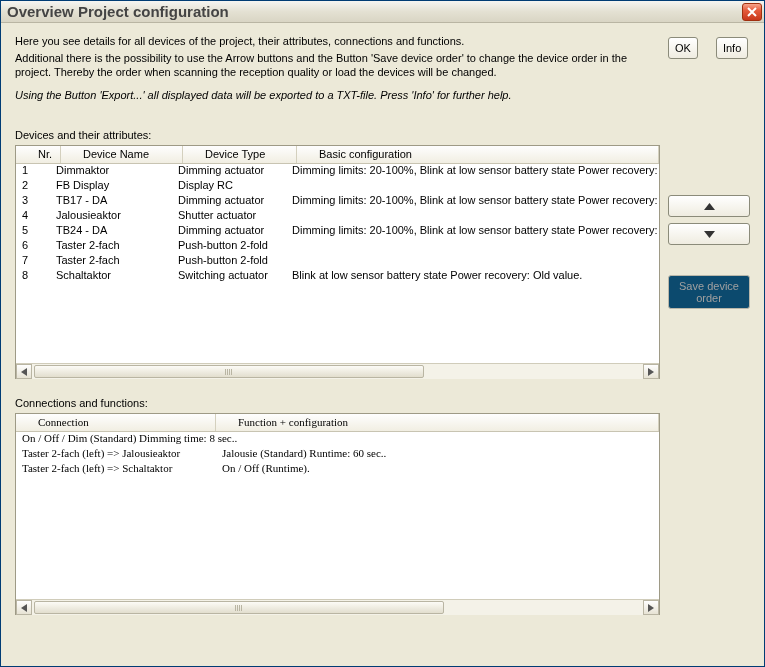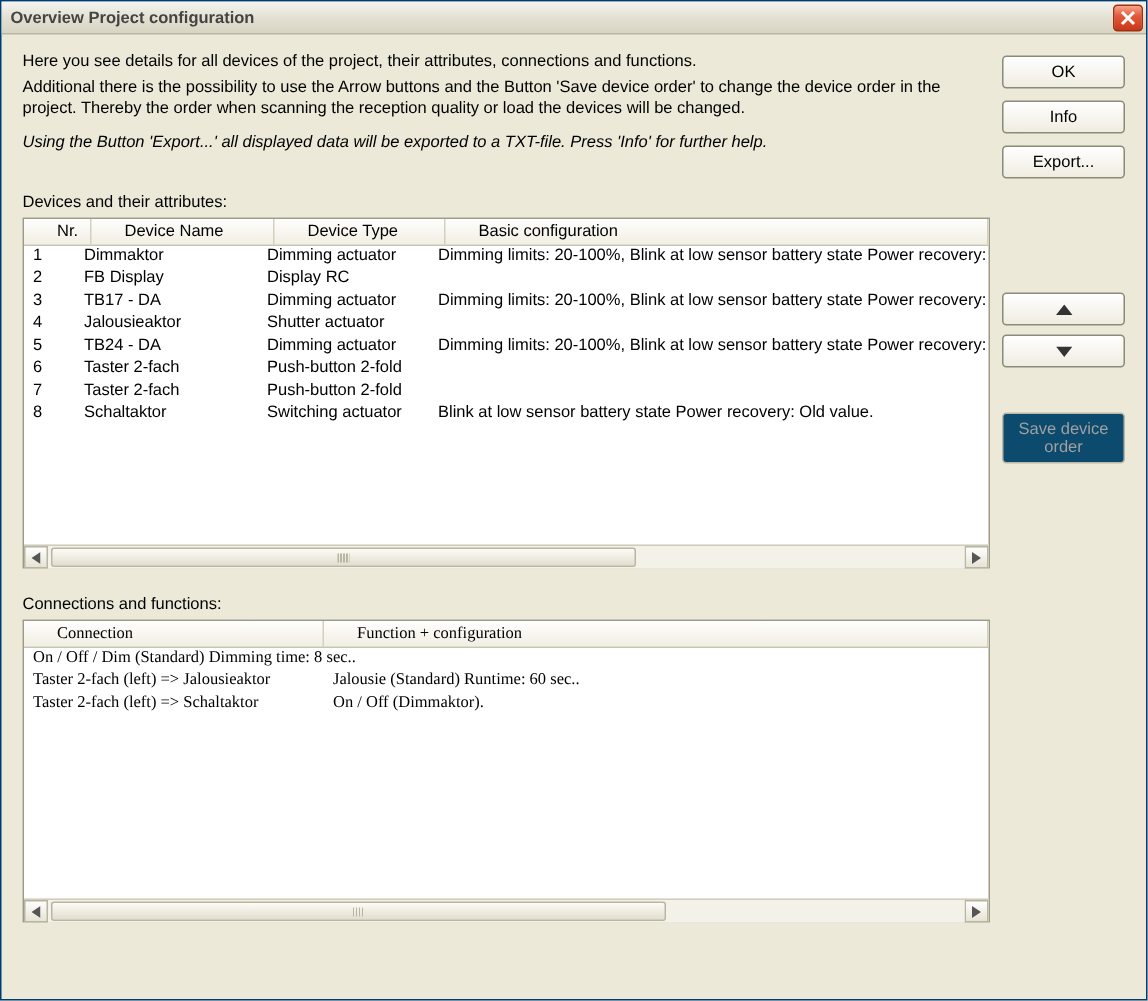--- a/index.html
+++ b/index.html
@@ -18,21 +18,21 @@
     height: 22px;
     background: linear-gradient(#f5f5f2, #e4e1d3 50%, #d9d5c4);
     border-bottom: 1px solid #b9b5a3;
     display: flex;
     align-items: center;
     justify-content: space-between;
     padding: 0 2px 0 6px;
   }
   .titlebar-text {
     font-weight: bold;
-    font-size: 11px;
+    font-size: 15px;
     color: #444;
   }
   .close-btn {
     width: 20px;
     height: 18px;
     background: linear-gradient(#f7a58c, #e55b3c 40%, #c8371a);
     border: 1px solid #a0300f;
     border-radius: 3px;
     display: flex;
     align-items: center;
@@ -47,22 +47,21 @@
     height: calc(100% - 22px);
   }
   .intro p { margin: 0 0 3px 0; line-height: 1.25; }
   .intro p.gap { margin-top: 10px; font-style: italic; }
   .right-buttons {
     position: absolute;
     top: 14px;
     right: 14px;
     width: 82px;
     display: flex;
-    flex-direction: column;
-    gap: 8px;
+    gap: 18px;
   }
   .btn {
     height: 22px;
     background: linear-gradient(#ffffff, #efece0);
     border: 1px solid #8b8b7a;
     border-radius: 3px;
     font: inherit;
     cursor: pointer;
     display: flex;
     align-items: center;
@@ -295,21 +294,21 @@
     <div class="list-body" id="conn-body">
         <div class="row">
           <div class="cell c2">On / Off / Dim (Standard) Dimming time: 8 sec..</div>
         </div>
         <div class="row">
           <div class="cell c1">Taster 2-fach (left) =&gt; Jalousieaktor</div>
           <div class="cell c2">Jalousie (Standard) Runtime: 60 sec..</div>
         </div>
         <div class="row">
           <div class="cell c1">Taster 2-fach (left) =&gt; Schaltaktor</div>
-          <div class="cell c2">On / Off (Dimmaktor).</div>
+          <div class="cell c2">On / Off (Runtime).</div>
         </div>
       </div>
     <div class="hscroll">
       <div class="sbtn">
         <svg width="6" height="8" viewBox="0 0 6 8">
             <polygon points="6,0 6,8 0,4" fill="#555"></polygon>
           </svg>
       </div>
       <div class="track">
         <div class="thumb" style="left:2px; width:410px">

